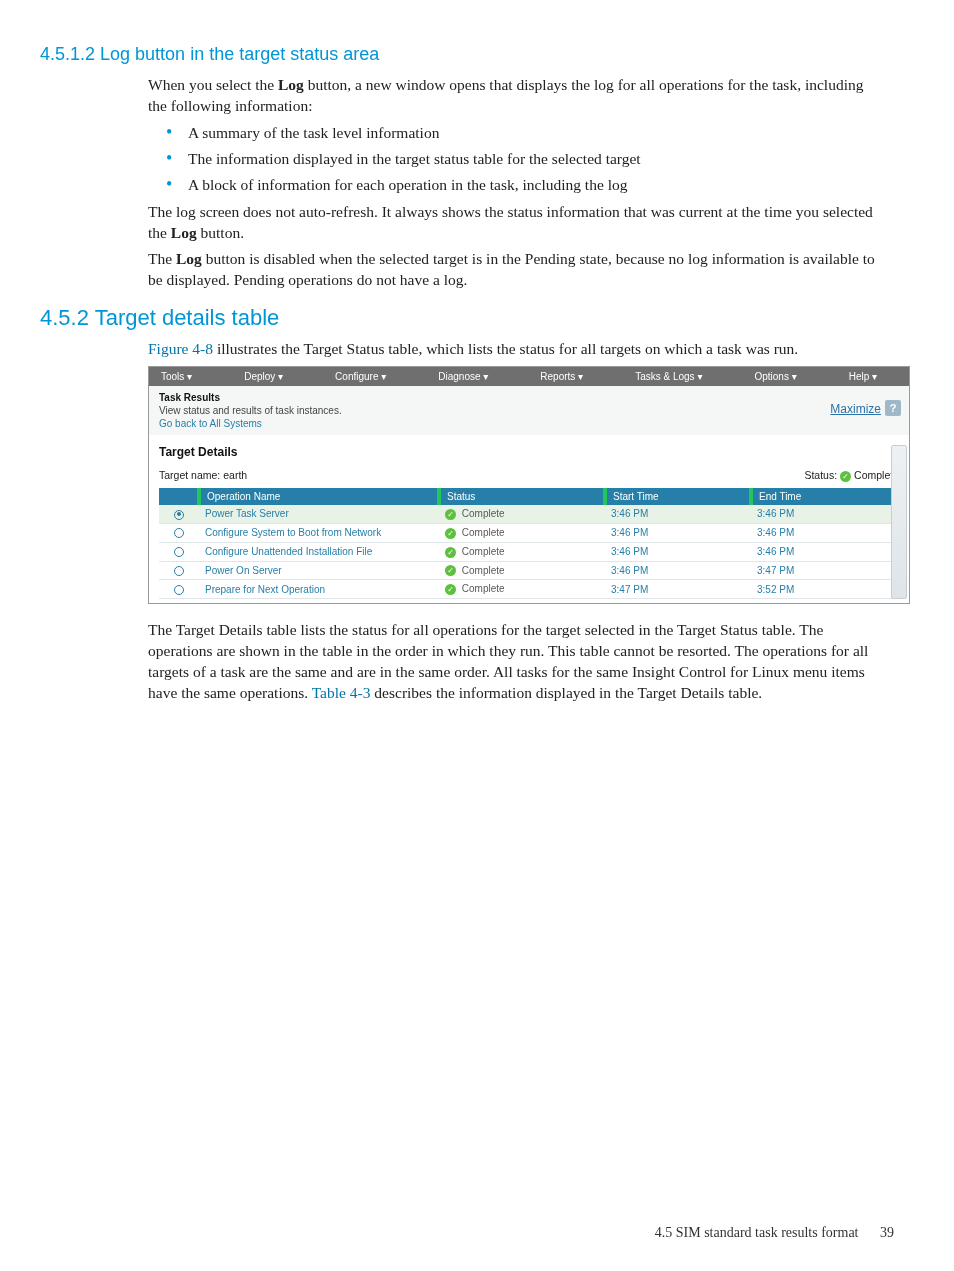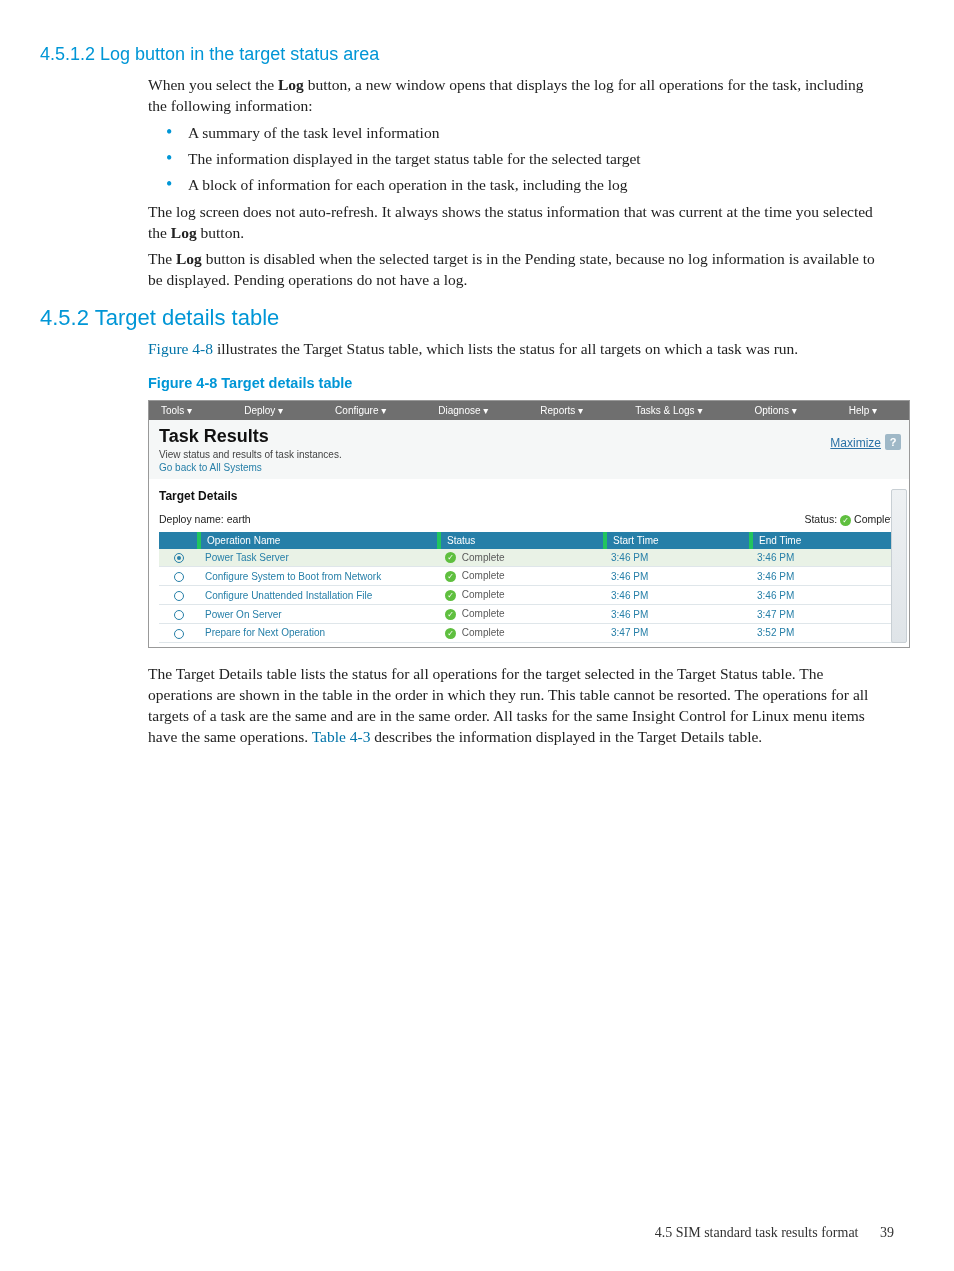--- a/index.html
+++ b/index.html
@@ -82,21 +82,21 @@
   .menu-bar span {
     padding: 2px 8px;
     white-space: nowrap;
   }
   .task-header {
     background: #f5f7f7;
     padding: 6px 10px 6px 10px;
     position: relative;
   }
   .task-header .title {
-    font-size: 18px;
+    font-size: 10px;
     font-weight: bold;
     color: #111;
   }
   .task-header .subtitle {
     color: #444;
     font-size: 10px;
     margin-top: 2px;
   }
   .task-header .goback {
     color: #267fa8;
@@ -238,21 +238,20 @@
     <span>The </span><strong class="btn">Log</strong><span> button is disabled when the selected target is in the Pending state, because no log information is available to be displayed. Pending operations do not have a log.</span>
   </p>
 </div>
 
 <div class="h2-section">4.5.2 Target details table</div>
 
 <div class="body-block">
   <p>
     <span class="link">Figure 4-8</span><span> illustrates the Target Status table, which lists the status for all targets on which a task was run.</span>
   </p>
-  <div class="fig-caption">Figure 4-8 Target details table</div>
 </div>
 
 <div class="screenshot">
   <div class="menu-bar">
     <span>Tools ▾</span>
     <span>Deploy ▾</span>
     <span>Configure ▾</span>
     <span>Diagnose ▾</span>
     <span>Reports ▾</span>
     <span>Tasks &amp; Logs ▾</span>
@@ -263,21 +262,21 @@
     <div class="title">Task Results</div>
     <div class="subtitle">View status and results of task instances.</div>
     <div class="goback">Go back to All Systems</div>
     <div class="maximize">Maximize</div>
     <div class="help-q">?</div>
   </div>
   <div class="details-panel" style="position:relative;">
     <div class="panel-title">Target Details</div>
     <div class="tname-row">
       <div>
-        <span>Deploy name: </span><span>earth</span>
+        <span>Target name: </span><span>earth</span>
       </div>
       <div class="status-right">
         <span>Status: </span><span class="check">✓</span><span>Complete</span>
       </div>
     </div>
 
     <table class="tgt">
       <thead>
         <tr>
           <th style="width:26px"></th>

